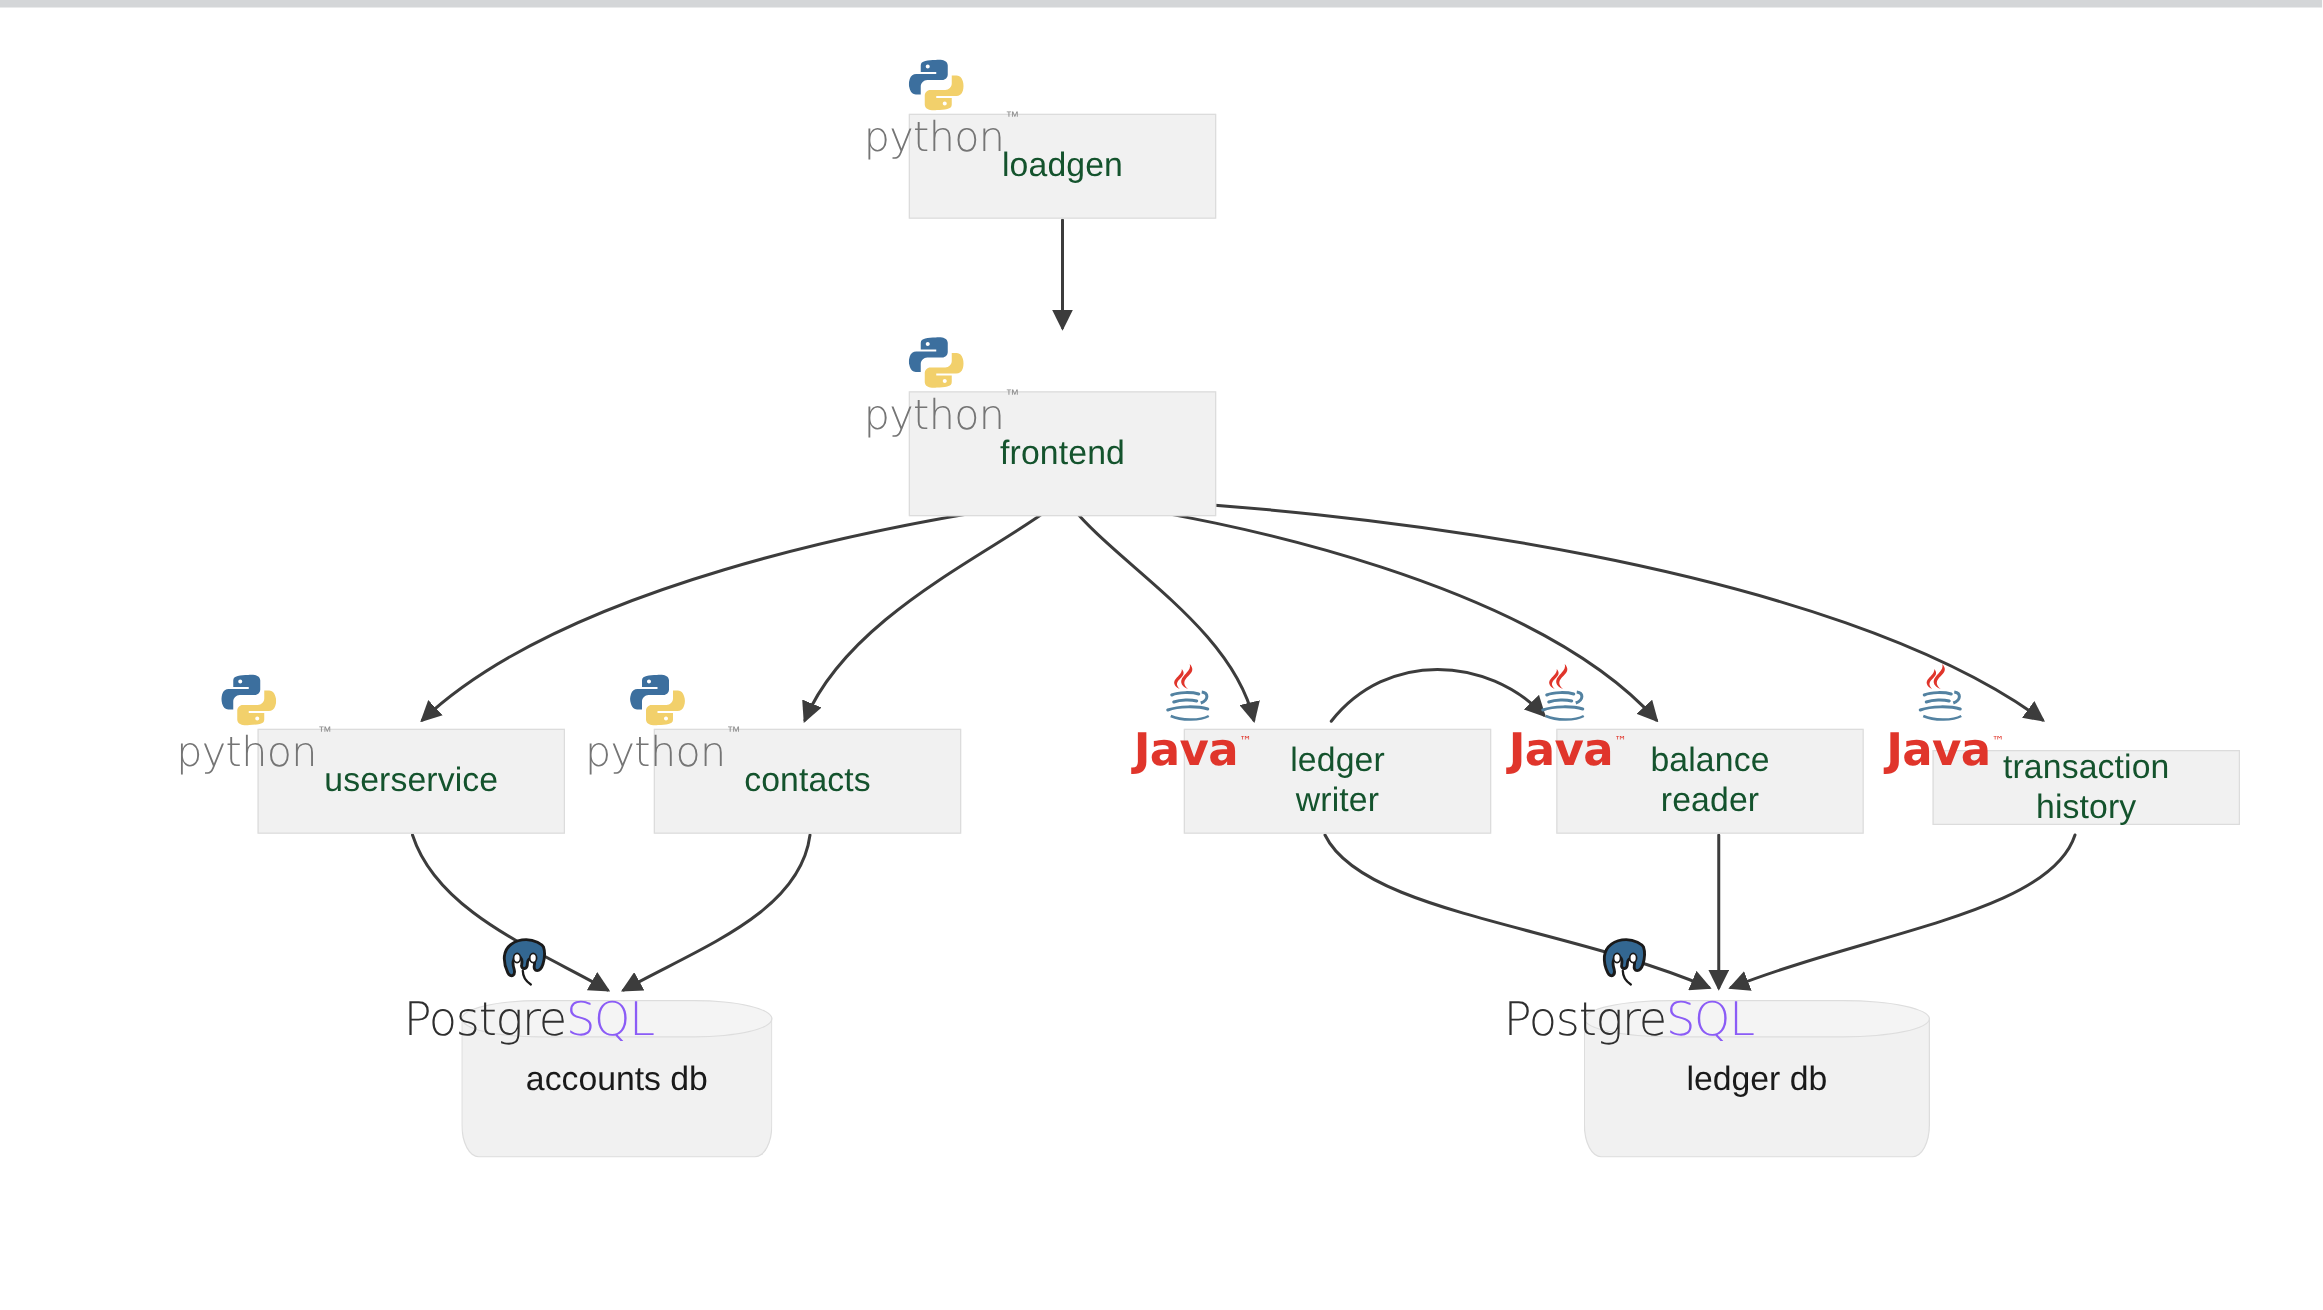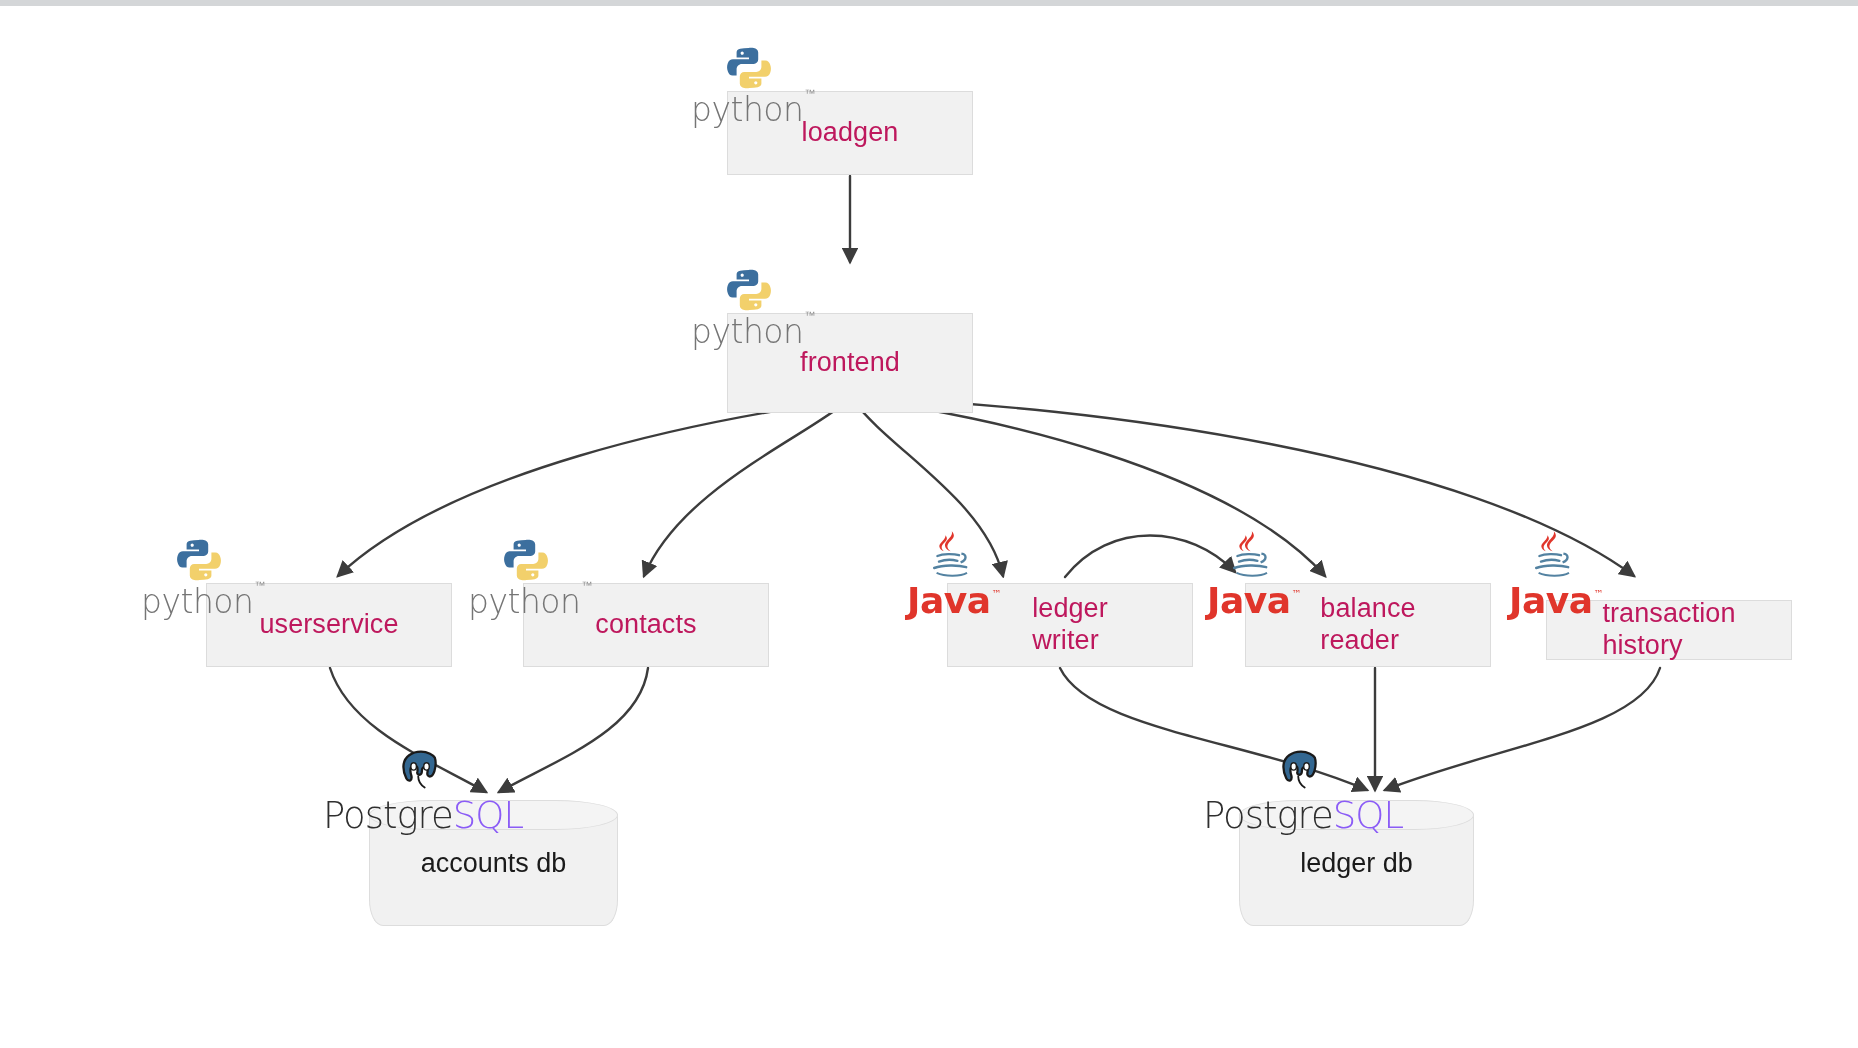--- a/index.html
+++ b/index.html
@@ -42,23 +42,23 @@
     box-sizing: border-box;
     background: #f1f1f1;
     border: 1px solid #dcdcdc;
     display: flex;
     align-items: center;
     justify-content: center;
     z-index: 3;
   }
   .node-label {
     font-size: 27px;
-    color: #be185d;
+    color: #14532d;
     line-height: 1.18;
-    text-align: left;
+    text-align: center;
     white-space: pre-line;
     letter-spacing: .1px;
   }
 
   
   .db {
     position: absolute;
     box-sizing: border-box;
     z-index: 3;
   }
@@ -199,21 +199,21 @@
       </div>
       <div class="node" style="left: 1546px; top: 600px; width: 246px; height: 60px;">
         <div class="node-label">transaction
 history</div>
       </div>
       <div class="db" style="left: 369px; top: 800px; width: 249px; height: 126px;">
         <div class="db-body"></div>
         <div class="db-top"></div>
         <div class="db-label">accounts db</div>
       </div>
-      <div class="db" style="left: 1239px; top: 800px; width: 235px; height: 126px;">
+      <div class="db" style="left: 1267px; top: 800px; width: 277px; height: 126px;">
         <div class="db-body"></div>
         <div class="db-top"></div>
         <div class="db-label">ledger db</div>
       </div>
     </div>
 
   <div id="logo-layer">
       <div class="logo" style="left: 685px; top: 46px;">
         <svg width="44" height="44" viewBox="0 0 110 110">
           <path fill="#3c6f9e" d="M54 5c-8 0-15 .7-21 2-6 1.3-9 4-9 9v13h31v4H15c-6 0-11 3.4-13 10-2.4 7.6-2.5 12.4 0 20 2 6.8 6 11 12 11h10V58c0-7 6-13 13-13h30c6 0 11-5 11-11V16c0-6-5-10-11-11-4-.7-9-1-13 0zM38 14c2.2 0 4 1.8 4 4s-1.8 4-4 4-4-1.8-4-4 1.8-4 4-4z"></path>

